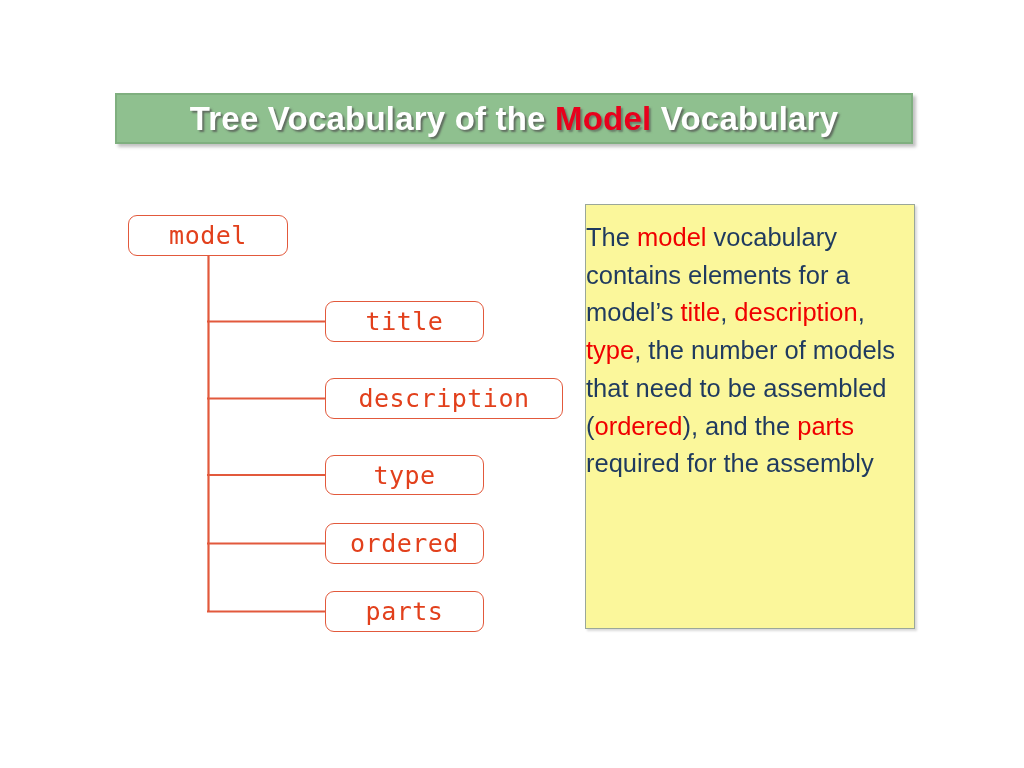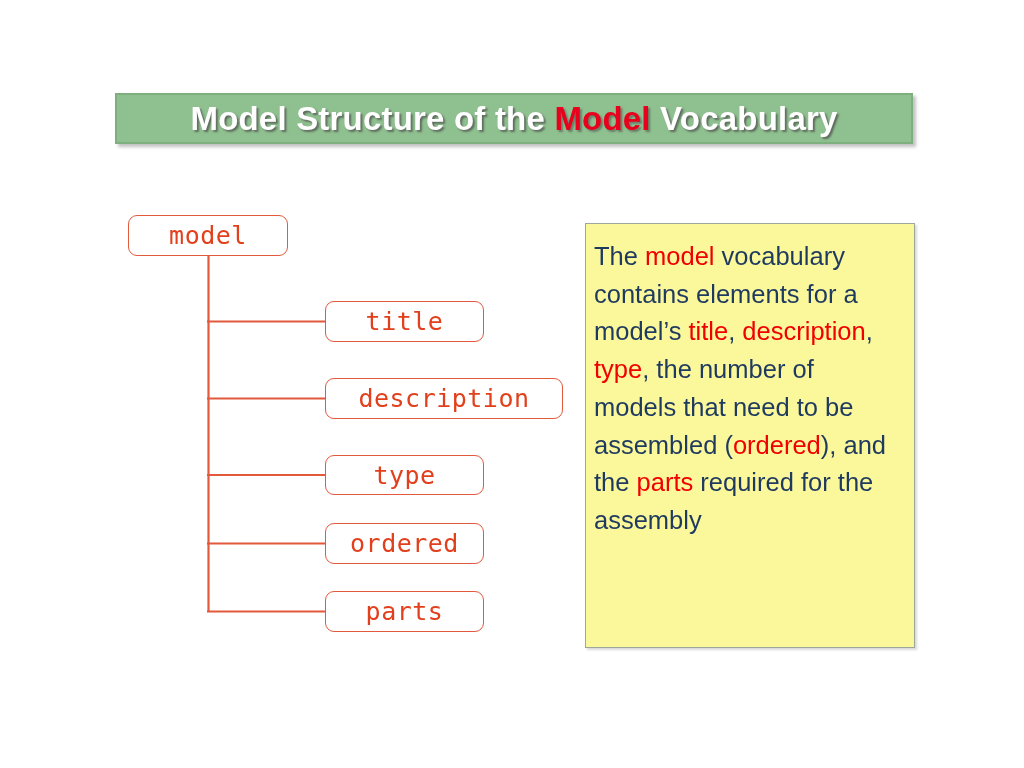--- a/index.html
+++ b/index.html
@@ -76,43 +76,43 @@
   #node-title       { left:325px; top:301px; width:159px; height:41px; }
   #node-description { left:325px; top:378px; width:238px; height:41px; }
   #node-type        { left:325px; top:455px; width:159px; height:40px; }
   #node-ordered     { left:325px; top:523px; width:159px; height:41px; }
   #node-parts       { left:325px; top:591px; width:159px; height:41px; }
 
   
   #desc-box {
     position: absolute;
     left: 585px;
-    top: 223px;
+    top: 204px;
     width: 330px;
     height: 425px;
     box-sizing: border-box;
     background: #FBF79B;
     border: 1.5px solid #9AA79A;
     box-shadow: 2px 2px 2px rgba(150,150,150,0.35);
-    padding: 14px 14px 10px 8px;
+    padding: 14px 14px 10px 0;
   }
   #desc-text {
     font-family: "Liberation Sans", sans-serif;
     font-size: 25.5px;
     line-height: 37.7px;
     color: #1F3A5F;
   }
   #desc-text .kw { color: #F00000; }
 </style>
 </head>
 <body>
 
 <div id="title-banner">
   <div id="title-text">
-    <span>Model Structure of the </span><span class="hl">Model</span><span> Vocabulary</span>
+    <span>Tree Vocabulary of the </span><span class="hl">Model</span><span> Vocabulary</span>
   </div>
 </div>
 
 <div id="tree">
 
   <svg id="tree-svg" width="600" height="700">
 
     <line x1="208.5" y1="256" x2="208.5" y2="611.5" stroke="#E2593C" stroke-width="2.2"></line>
 
     <line x1="207" y1="321.5" x2="325" y2="321.5" stroke="#E2593C" stroke-width="1.8"></line>

